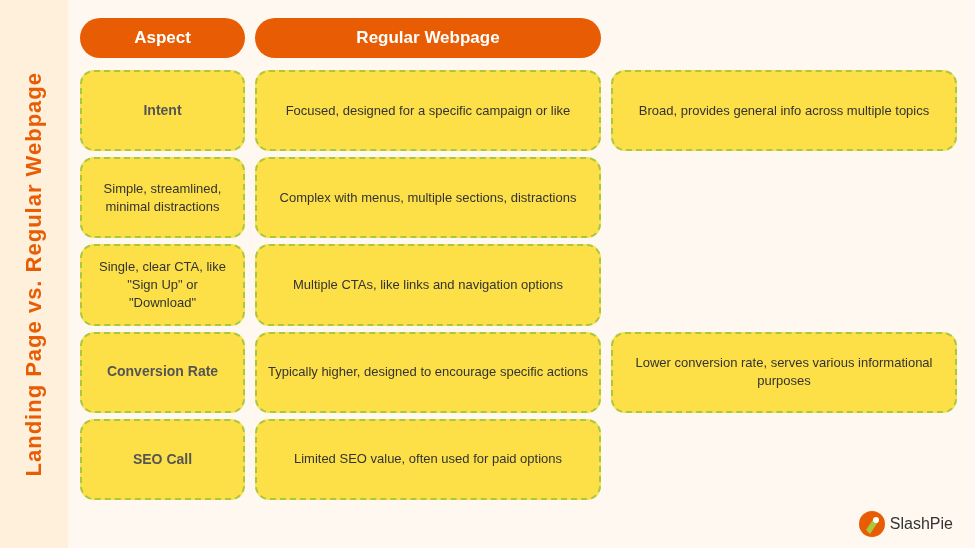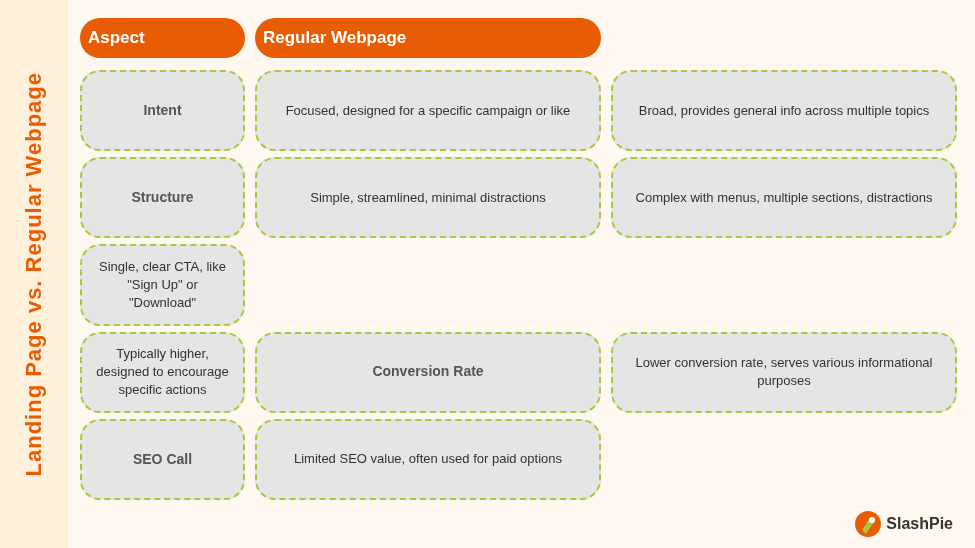--- a/index.html
+++ b/index.html
@@ -46,41 +46,42 @@
       gap: 10px;
       margin-bottom: 4px;
     }
 
     .header-cell {
       background: #e85d04;
       border-radius: 22px;
       color: #fff;
       font-weight: 700;
       font-size: 17px;
+      text-align: center;
       padding: 10px 8px;
     }
 
     .data-rows {
       display: flex;
       flex-direction: column;
       gap: 6px;
       flex: 1;
     }
 
     .data-row {
       display: grid;
       grid-template-columns: 165px 1fr 1fr;
       gap: 10px;
       flex: 1;
     }
 
     .cell {
-      background: #e5e5e5;
+      background: #fde047;
       border: 2px dashed #a8c840;
-      border-radius: 20px;
+      border-radius: 14px;
       display: flex;
       align-items: center;
       justify-content: center;
       text-align: center;
       padding: 6px 10px;
       font-size: 13px;
       color: #333;
       line-height: 1.4;
     }
 
@@ -95,21 +96,21 @@
       justify-content: flex-end;
       align-items: center;
       padding-top: 2px;
       padding-right: 4px;
     }
 
     .logo {
       display: flex;
       align-items: center;
       gap: 4px;
-      font-weight: 700;
+      font-weight: 400;
       font-size: 16px;
       color: #333;
     }
 
     .logo-icon {
       width: 28px;
       height: 28px;
     }
   </style>
 </head>
@@ -125,30 +126,30 @@
     <div class="header-cell">Regular Webpage</div>
   </div>
 
   <div class="data-rows">
   <div class="data-row">
         <div class="cell aspect">Intent</div>
         <div class="cell">Focused, designed for a specific campaign or like</div>
         <div class="cell">Broad, provides general info across multiple topics</div>
       </div>
       <div class="data-row">
-        <div class="cell aspect">Structure</div>
         <div class="cell">Simple, streamlined, minimal distractions</div>
         <div class="cell">Complex with menus, multiple sections, distractions</div>
       </div>
       <div class="data-row">
         <div class="cell">Single, clear CTA, like "Sign Up" or "Download"</div>
+        <div class="cell">Multiple CTAs, like links and navigation options</div>
       </div>
       <div class="data-row">
+        <div class="cell aspect">Conversion Rate</div>
         <div class="cell">Typically higher, designed to encourage specific actions</div>
-        <div class="cell aspect">Conversion Rate</div>
         <div class="cell">Lower conversion rate, serves various informational purposes</div>
       </div>
       <div class="data-row">
         <div class="cell aspect">SEO Call</div>
         <div class="cell">Limited SEO value, often used for paid options</div>
       </div>
     </div>
 
   <div class="footer">
     <div class="logo">

